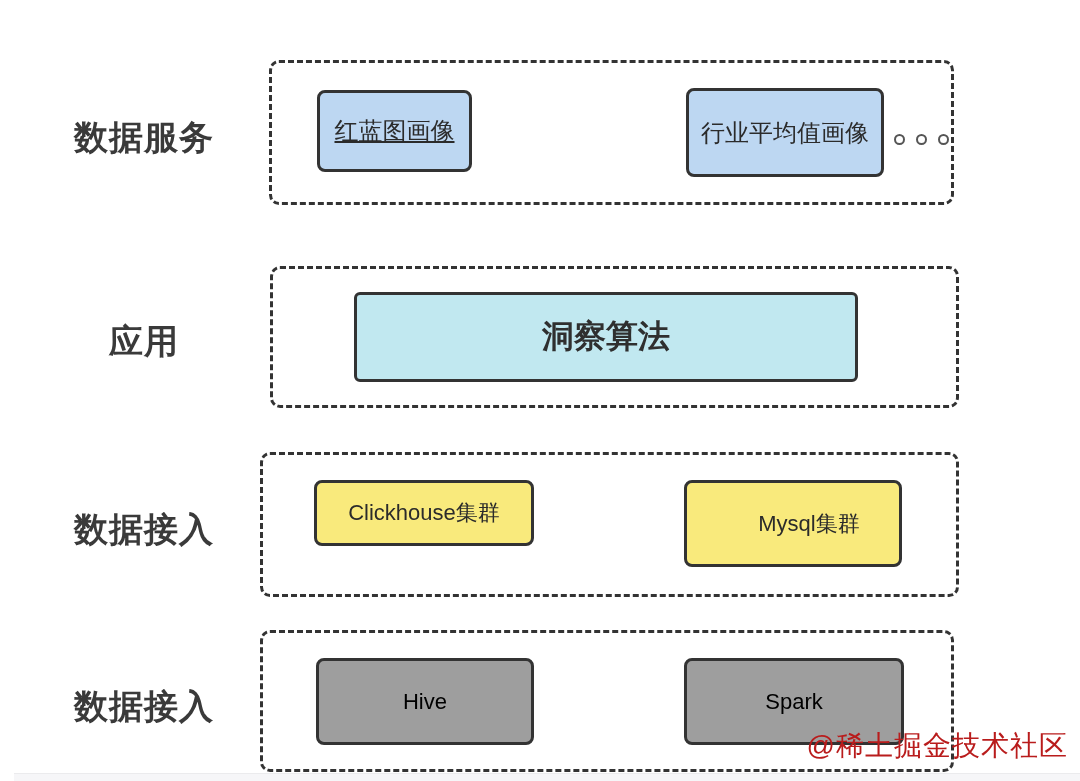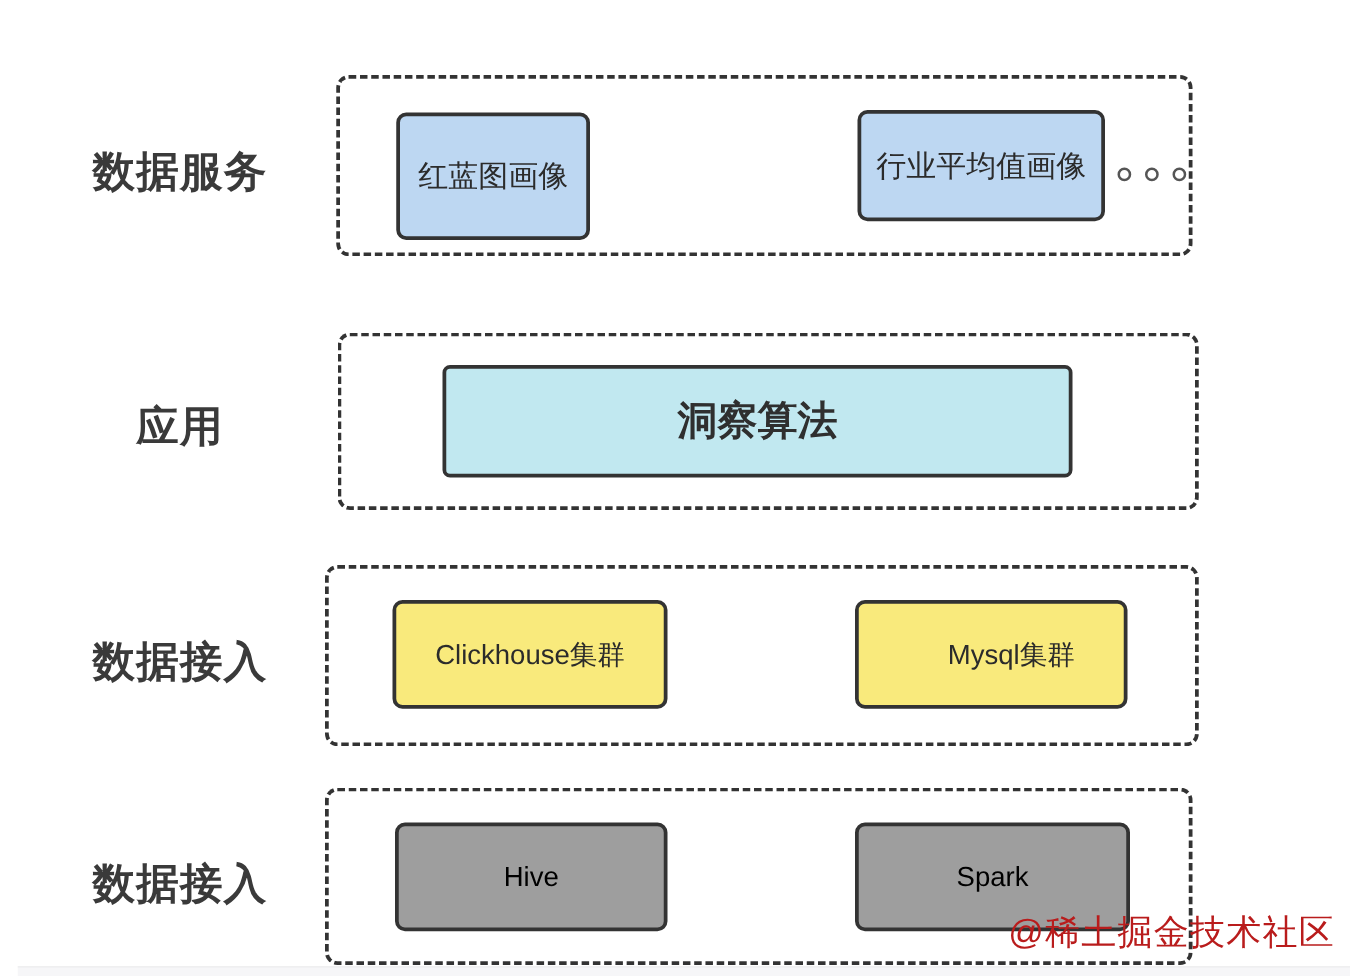--- a/index.html
+++ b/index.html
@@ -89,35 +89,35 @@
     border-top: 1px solid #ebebed;
   }
 </style>
 </head>
 <body>
 
 <div class="canvas">
 
   <div class="layer-label" style="top:115px;">数据服务</div>
   <div class="group" style="left:255px; top:60px; width:685px; height:145px;"></div>
-  <div class="node blue" style="left:303px; top:90px; width:155px; height:102px;">红蓝图画像</div>
+  <div class="node blue" style="left:303px; top:90px; width:155px; height:82px;text-decoration:underline;">红蓝图画像</div>
   <div class="node blue" style="left:672px; top:88px; width:198px; height:89px;">行业平均值画像</div>
   <div class="more-dots">
     <i></i>
     <i></i>
     <i></i>
   </div>
 
   <div class="layer-label" style="top:319px;">应用</div>
   <div class="group" style="left:256px; top:266px; width:689px; height:142px;"></div>
   <div class="node cyan" style="left:340px; top:292px; width:504px; height:90px;">洞察算法</div>
 
   <div class="layer-label" style="top:507px;">数据接入</div>
   <div class="group" style="left:246px; top:452px; width:699px; height:145px;"></div>
-  <div class="node yellow" style="left:300px; top:480px; width:220px; height:87px;">Clickhouse集群</div>
+  <div class="node yellow" style="left:300px; top:480px; width:220px; height:66px;">Clickhouse集群</div>
   <div class="node yellow" style="left:670px; top:480px; width:218px; height:87px;padding-left:32px;">Mysql集群</div>
 
   <div class="layer-label" style="top:684px;">数据接入</div>
   <div class="group" style="left:246px; top:630px; width:694px; height:142px;"></div>
   <div class="node gray" style="left:302px; top:658px; width:218px; height:87px;">Hive</div>
   <div class="node gray" style="left:670px; top:658px; width:220px; height:87px;">Spark</div>
 
   <div class="watermark">@稀土掘金技术社区</div>
 
   <div class="bottom-strip"></div>

